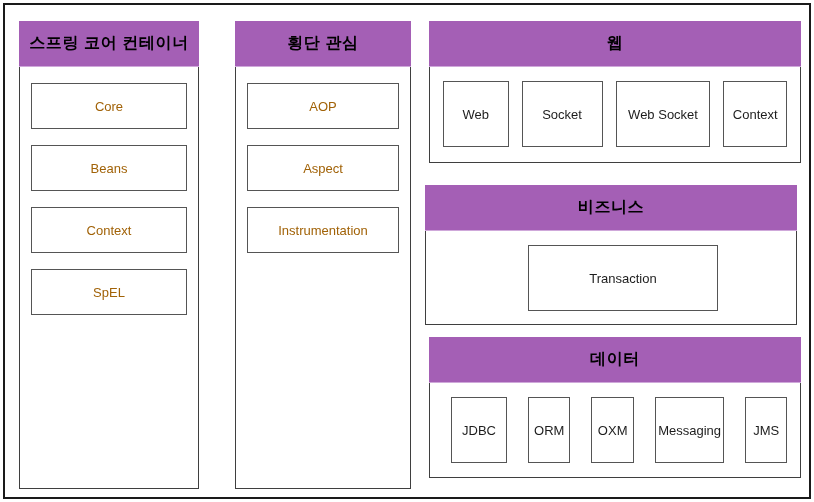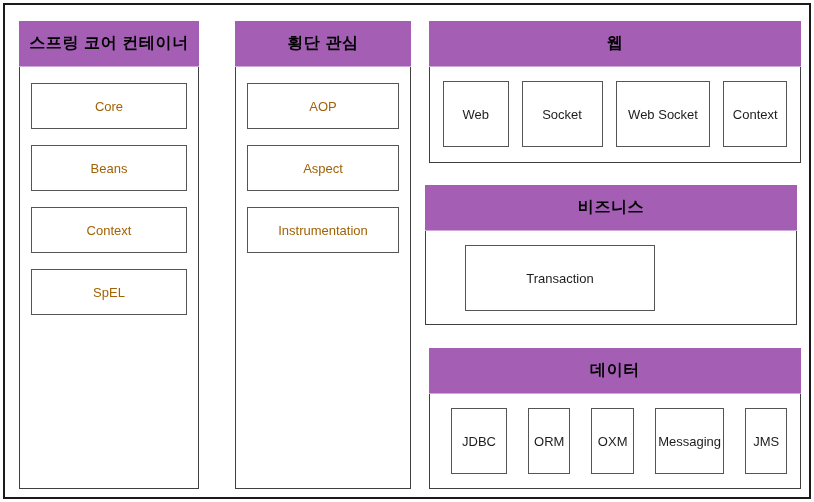--- a/index.html
+++ b/index.html
@@ -80,21 +80,21 @@
 
   
   .row-panel .panel-body {
     padding: 14px 13px;
     display: flex;
     align-items: flex-start;
     gap: 13px;
   }
   .row-panel.center-body .panel-body {
     justify-content: flex-start;
-    padding-left: 39px;
+    padding-left: 102px;
   }
   .chip {
     box-sizing: border-box;
     border: 1px solid #555555;
     background: #ffffff;
     color: #1d1d1d;
     font-size: 13px;
     display: flex;
     align-items: center;
     justify-content: center;
@@ -108,21 +108,21 @@
 
   
   #panel-cross     { left: 218px; top: 16px; width: 188px; height: 468px; padding-left: 12px; }
   #panel-cross .panel-body { height: 422px; }
 
   
   #panel-web       { left: 424px; top: 16px;  width: 372px; height: 142px; }
   #panel-web .panel-body   { height: 96px; }
   #panel-business  { left: 420px; top: 180px; width: 372px; height: 140px; }
   #panel-business .panel-body { height: 94px; }
-  #panel-data      { left: 424px; top: 343px; width: 372px; height: 141px; }
+  #panel-data      { left: 424px; top: 332px; width: 372px; height: 141px; }
   #panel-data .panel-body  { height: 95px; }
 
   
   #panel-web .chip   { height: 66px; }
   #panel-web .chip.w1 { width: 67px; }
   #panel-web .chip.w2 { width: 83px; }
   #panel-web .chip.w3 { width: 97px; }
   #panel-web .chip.w4 { width: 65px; }
 
   

